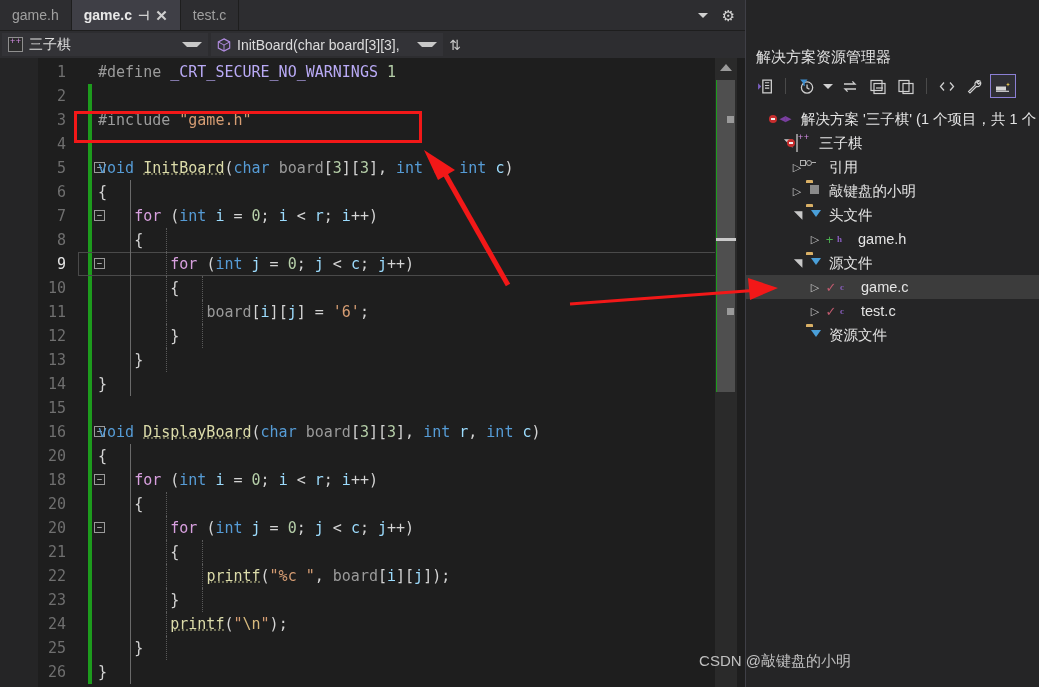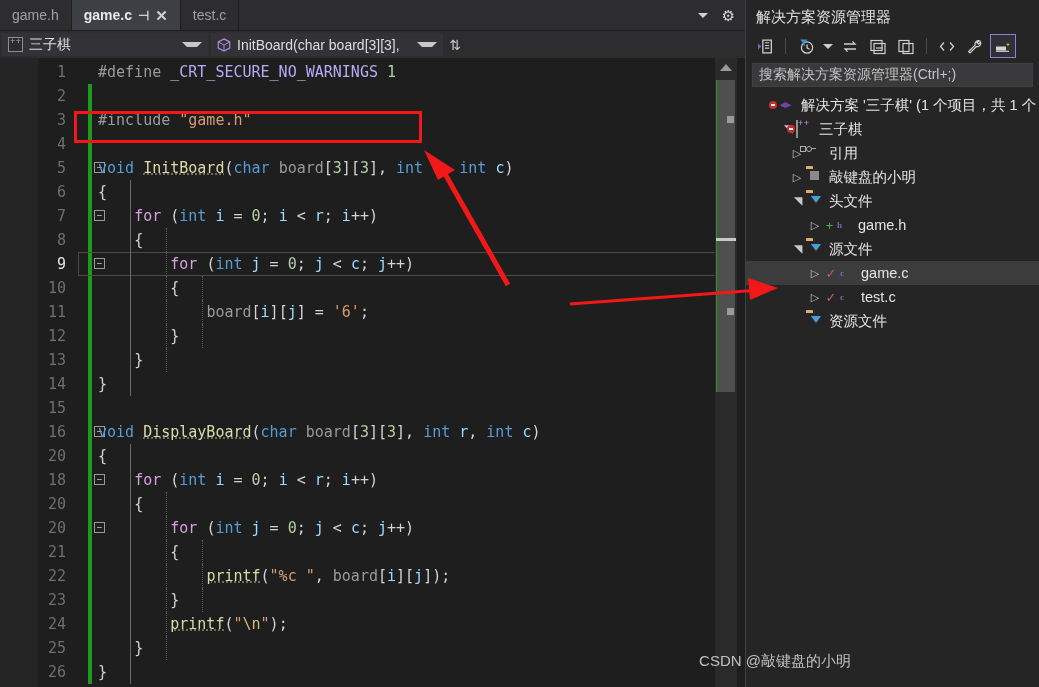--- a/index.html
+++ b/index.html
@@ -171,21 +171,21 @@
     position: absolute; right: 0; top: 58px; width: 8px; bottom: 0;
     background: #1e1e1e;
   }
 
   
   .se {
     position: absolute; left: 745px; top: 0; width: 294px; height: 687px;
     background: #252526; border-left: 1px solid #3f3f46;
   }
   .se-title {
-    padding: 8px 0 4px 10px; color: #e0e0e0; font-size: 15px;
+    padding: 8px 0 4px 10px; color: #e0e0e0; font-size: 15px; margin-top: 40px;
   }
   .se-toolbar {
     height: 30px; display: flex; align-items: center; gap: 2px;
     padding: 0 6px;
   }
   .tb-btn {
     width: 26px; height: 24px; display: flex; align-items: center;
     justify-content: center; color: #d0d0d0;
   }
   .tb-btn.sel { border: 1px solid #8b7fd4; background: #2f2f35; }
@@ -428,23 +428,20 @@
       </div>
       <div class="tb-btn sel">
         <svg width="18" height="17" viewBox="0 0 18 16">
           <rect x="2" y="8" width="10" height="4" fill="#d4d4d4"></rect>
           <path d="M2 12.8h13" stroke="#d4d4d4" stroke-width="1.2"></path>
           <path d="M14 4l.6 1.5L16 6l-1.4.6L14 8l-.6-1.4L12 6l1.4-.5z" fill="#e0c04c"></path>
         </svg>
       </div>
     </div>
 
-    <div class="se-search">
-      <span>搜索解决方案资源管理器(Ctrl+;)</span>
-    </div>
 
     <div class="tree" id="se-tree">
         <div class="tnode" style="padding-left: 14px;">
           <span class="tw"></span>
           <span class="ic" style="position: relative;"><span class="ic-sln"><span class="v">◂▸</span></span><span class="badge-err"></span></span>
           <span class="tlabel">解决方案 '三子棋' (1 个项目，共 1 个</span>
         </div>
         <div class="tnode" style="padding-left: 32px;">
           <span class="tw open" style="transform: rotate(-90deg);">◢</span>
           <span class="ic" style="position: relative;"><span class="ic-cpp"></span><span class="badge-err"></span></span>

